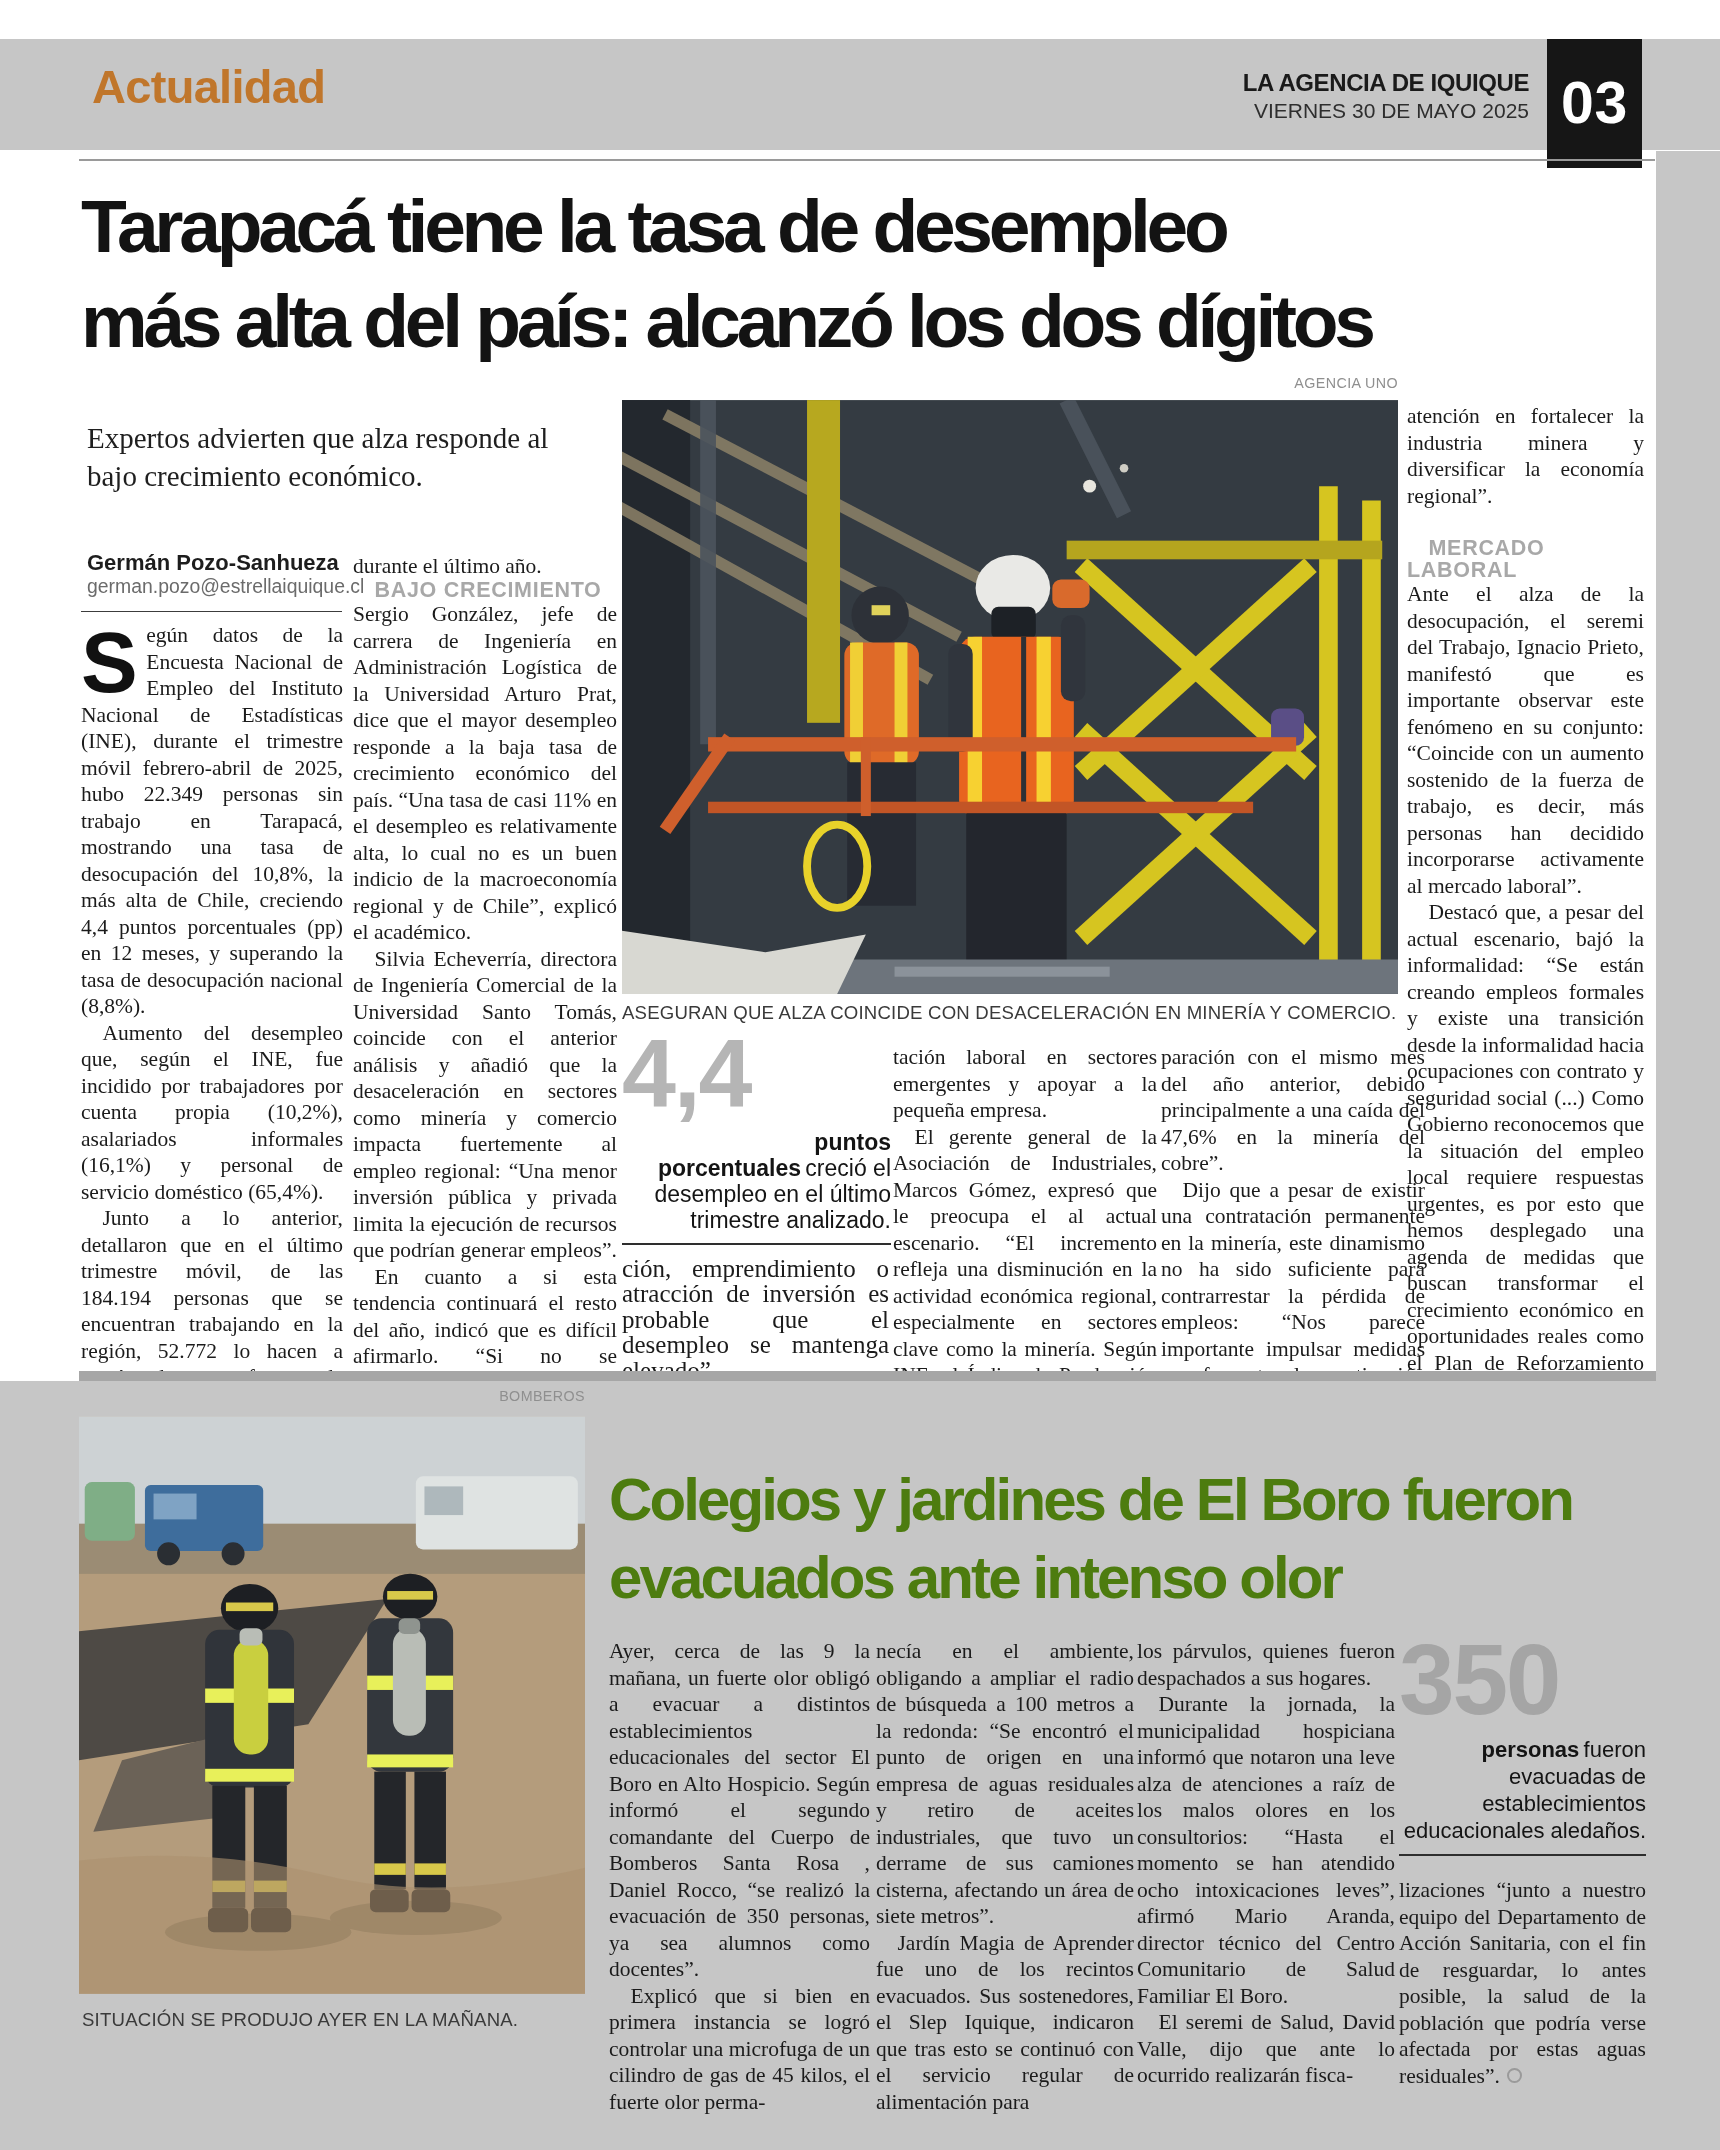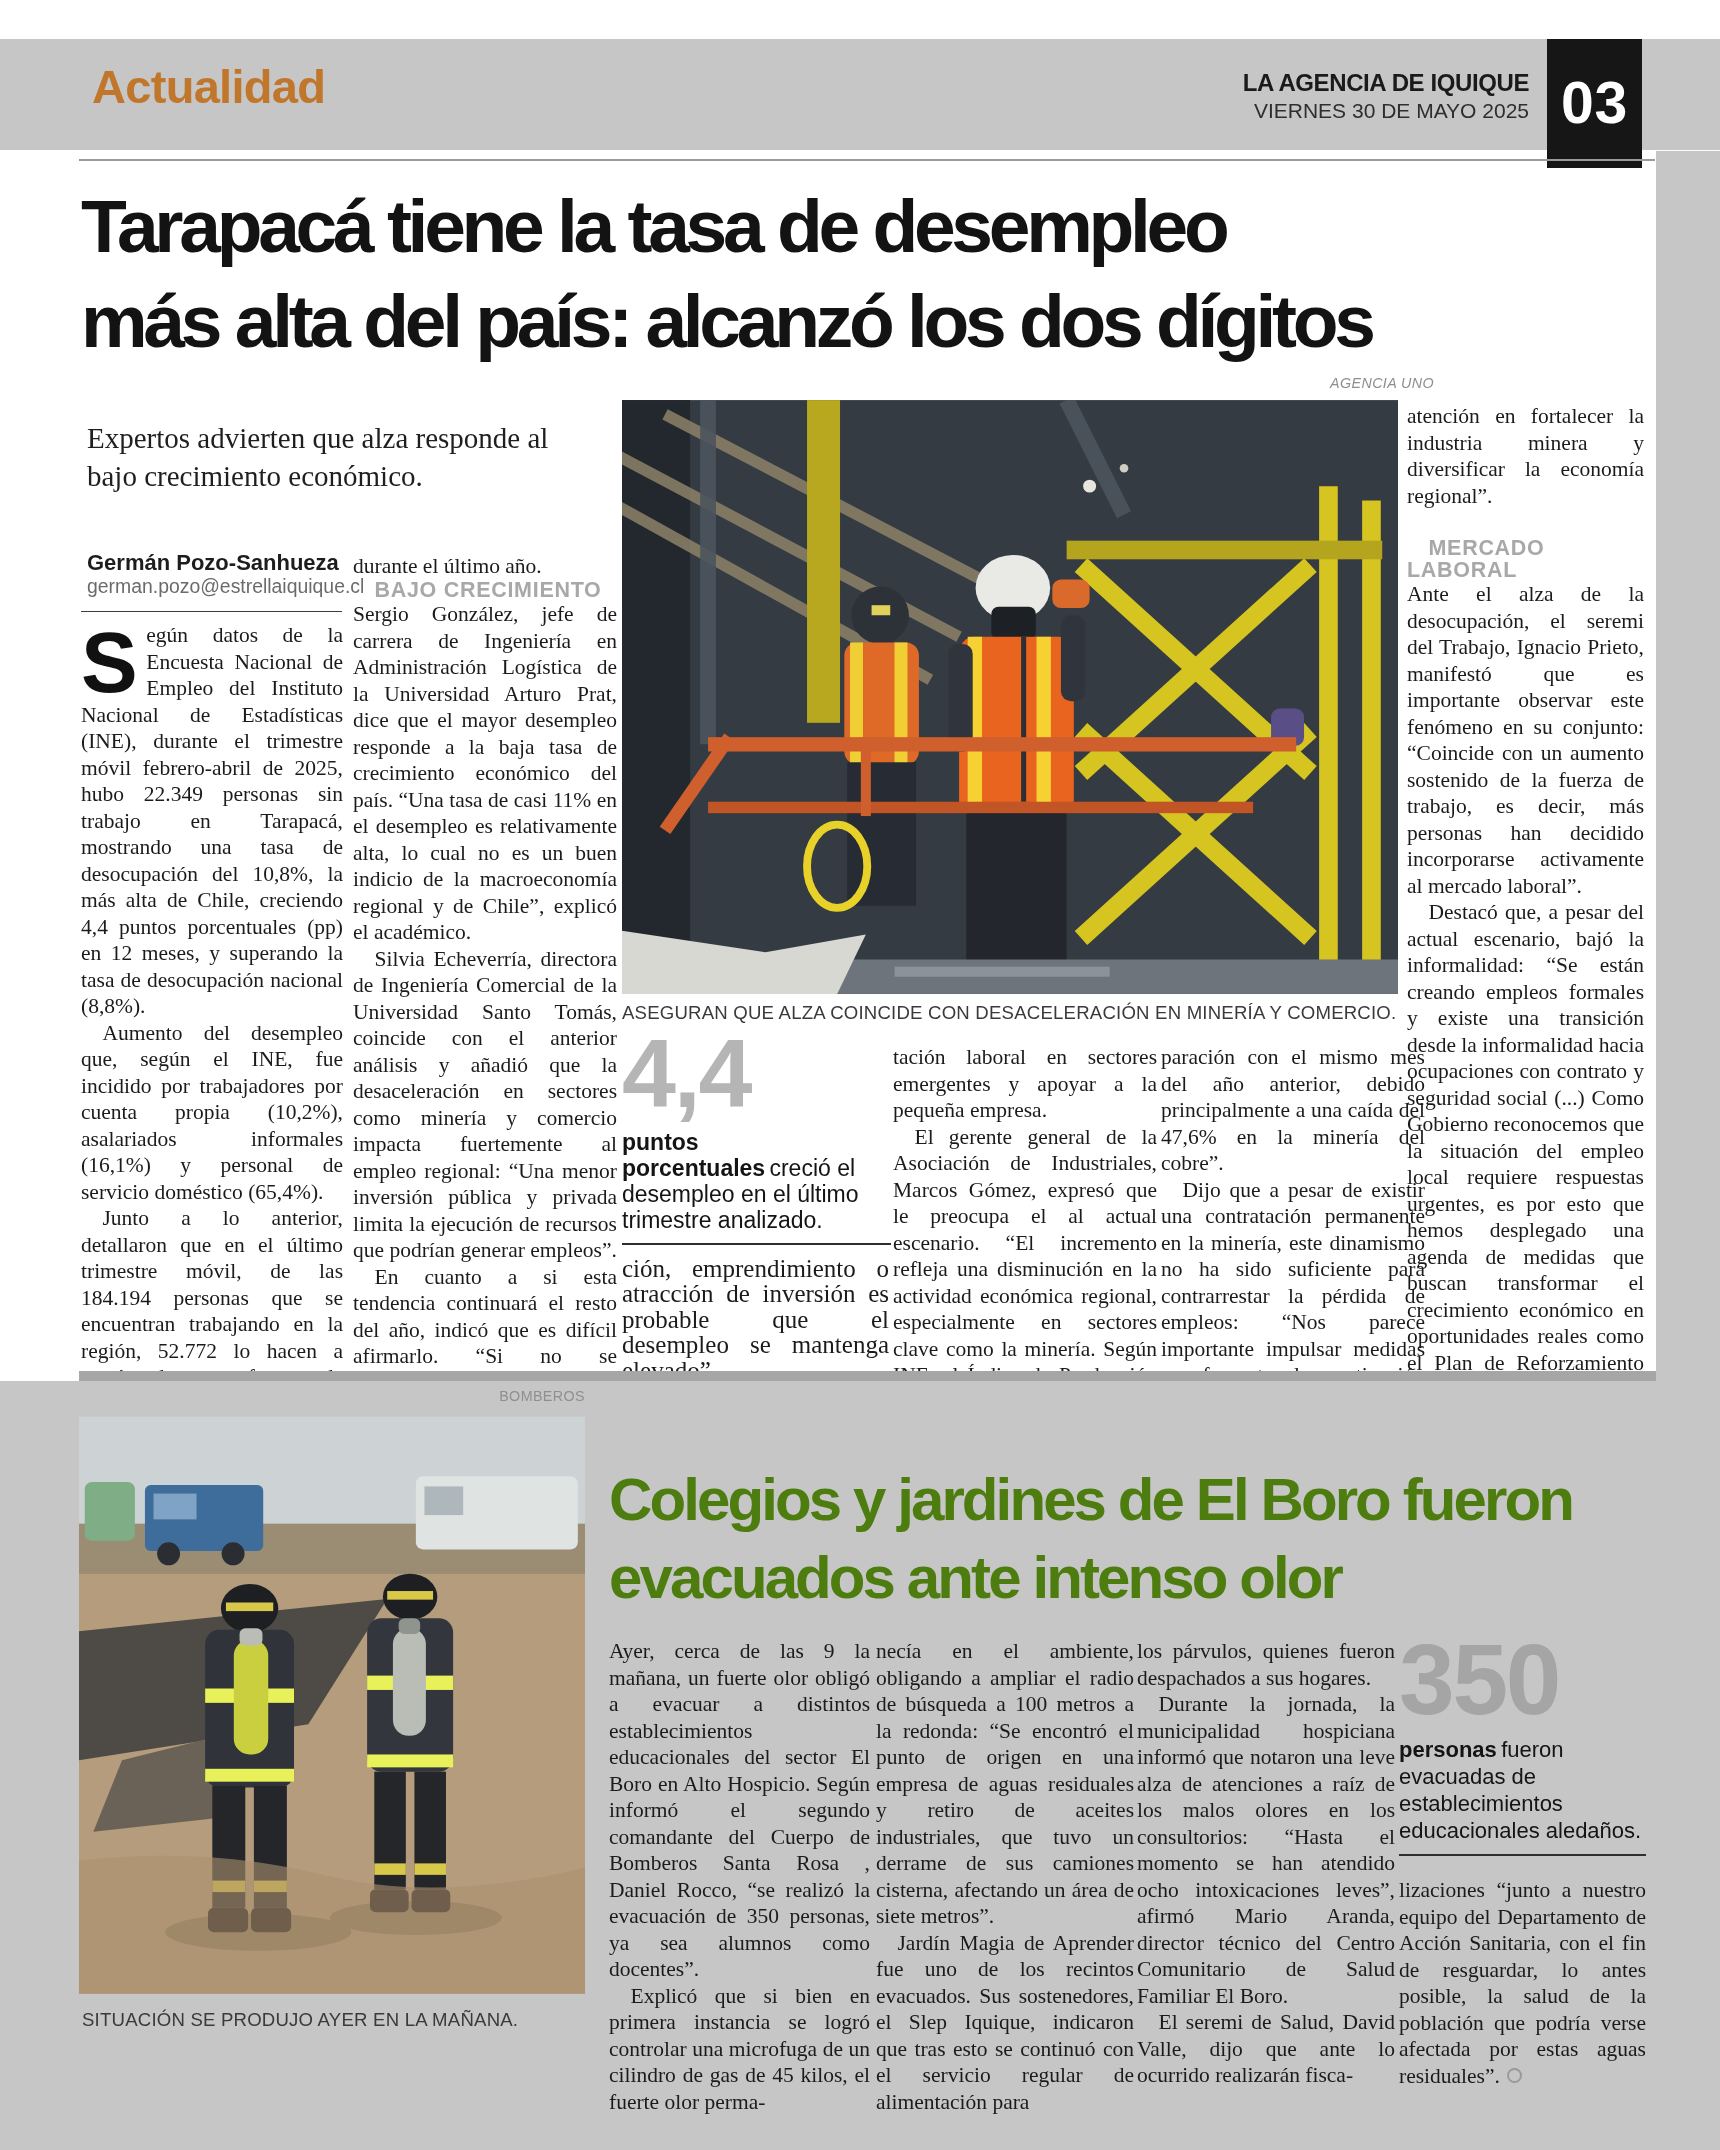--- a/index.html
+++ b/index.html
@@ -31,21 +31,21 @@
   .bodycol p + p{text-indent:21.5px;}
   .dropcap{float:left;font:bold 85px/0.82 "Liberation Sans",sans-serif;color:#111;padding:5.7px 8.6px 0 0;}
   .kicker{font:bold 21.5px/1 "Liberation Sans",sans-serif;color:#a8a8a8;letter-spacing:0.7px;margin:0 0 13px 0;}
   .col2-intro{margin:0 0 69px 0;}
 
   .photo-credit{font:14.3px/1 "Liberation Sans",sans-serif;color:#8f8f8f;text-align:right;letter-spacing:0.4px;}
   .photo-caption{font:18.6px/1.2 "Liberation Sans",sans-serif;color:#3a3a3a;letter-spacing:0.2px;}
 
   .fignum-val1{font:bold 97px/1 "Liberation Sans",sans-serif;color:#b5b5b5;letter-spacing:-2.2px;}
   .fignum-val2{font:bold 100px/1 "Liberation Sans",sans-serif;color:#a5a5a5;letter-spacing:-2.2px;}
-  .fig-txt{font:23px/26px "Liberation Sans",sans-serif;color:#141414;margin:7.2px 0 0 0;text-align:left;}
+  .fig-txt{font:23px/26px "Liberation Sans",sans-serif;color:#141414;margin:7.2px 0 0 0;text-align:right;}
   .fig-txt b{margin-right:4.3px;}
   .fig-rule{height:2.2px;background:#2e2e2e;margin-top:10px;}
 
   .endmark{display:inline-block;width:10.8px;height:10.8px;border:2.9px solid #9a9a9a;border-radius:50%;
            margin-left:7.2px;vertical-align:baseline;}
 
   
   .secbar{left:79px;top:1371px;width:1577px;height:10px;background:#a6a6a6;}
   .graysec{left:0;top:1381px;width:1721px;height:770px;background:#c6c6c6;}
   .headline2{left:609px;top:1461px;width:1047px;font:bold 60px/1.3 "Liberation Sans",sans-serif;
@@ -83,21 +83,21 @@
   </div>
 
   <div class="abs bodycol" style="left:353px;top:553px;width:264px;height:888px;">
     <p class="col2-intro">durante el último año.</p>
     <p class="kicker">BAJO CRECIMIENTO</p>
     <p style="text-indent:0;">Sergio González, jefe de carrera de Ingeniería en Administración Logística de la Universidad Arturo Prat, dice que el mayor desempleo responde a la baja tasa de crecimiento económico del país. “Una tasa de casi 11% en el desempleo es relativamente alta, lo cual no es un buen indicio de la macroeconomía regional y de Chile”, explicó el académico.</p>
     <p>Silvia Echeverría, directora de Ingeniería Comercial de la Universidad Santo Tomás, coincide con el anterior análisis y añadió que la desaceleración en sectores como minería y comercio impacta fuertemente al empleo regional: “Una menor inversión pública y privada limita la ejecución de recursos que podrían generar empleos”.</p>
     <p>En cuanto a si esta tendencia continuará el resto del año, indicó que es difícil afirmarlo. “Si no se implementan medidas para dinamizar el mercado como programas de capacita-</p>
   </div>
 
-  <div class="abs photo-credit" style="left:658px;top:376px;width:776px;font-style:italic;">AGENCIA UNO</div>
+  <div class="abs photo-credit" style="left:622px;top:376px;width:776px;">AGENCIA UNO</div>
   <div class="abs" style="left:622px;top:400px;width:776px;height:594px;">
     <svg class="photo-frame" width="776" height="594" viewBox="0 0 1082 828">
       <rect width="1082" height="828" fill="#343b42"></rect>
       <rect width="95" height="828" fill="#23282e"></rect>
       <g stroke="#8d8268" stroke-width="16" opacity="0.85">
         <line x1="-20" y1="70" x2="470" y2="330"></line>
         <line x1="-20" y1="140" x2="430" y2="390"></line>
         <line x1="60" y1="20" x2="520" y2="260"></line>
       </g>
       <g stroke="#5b6briefly" stroke-width="0"></g>

